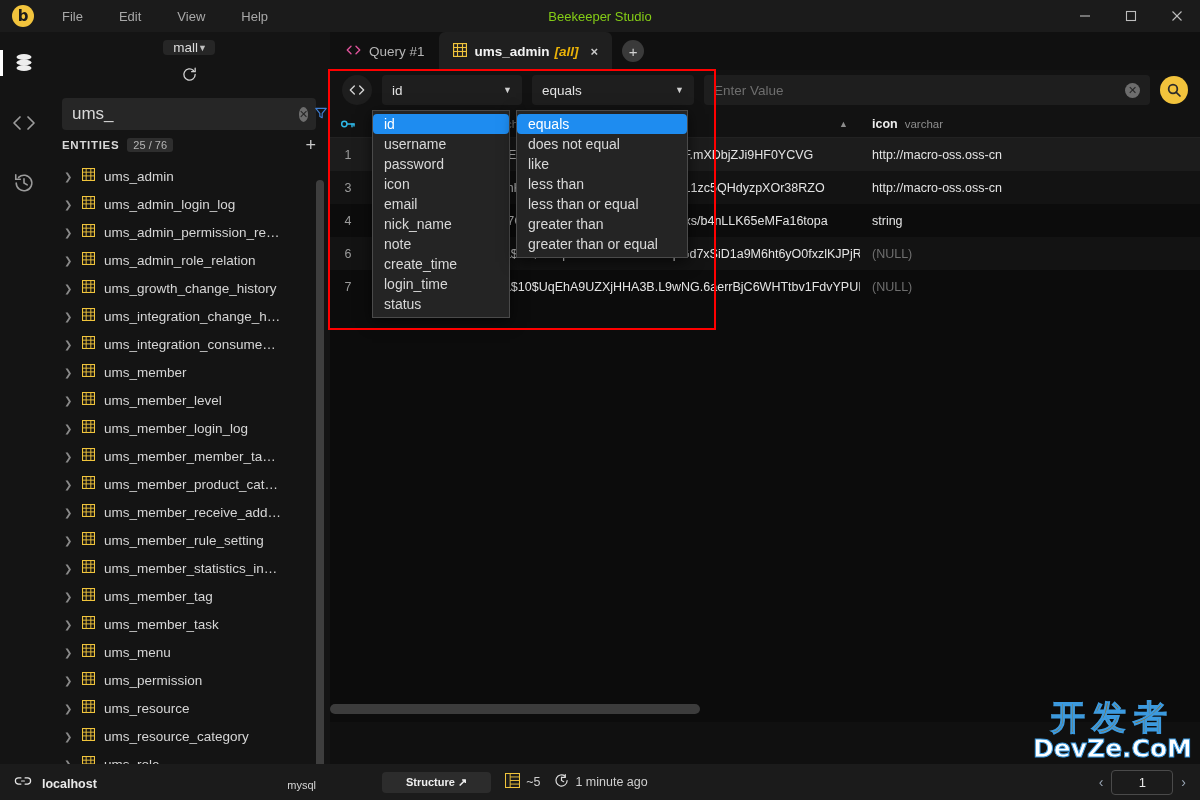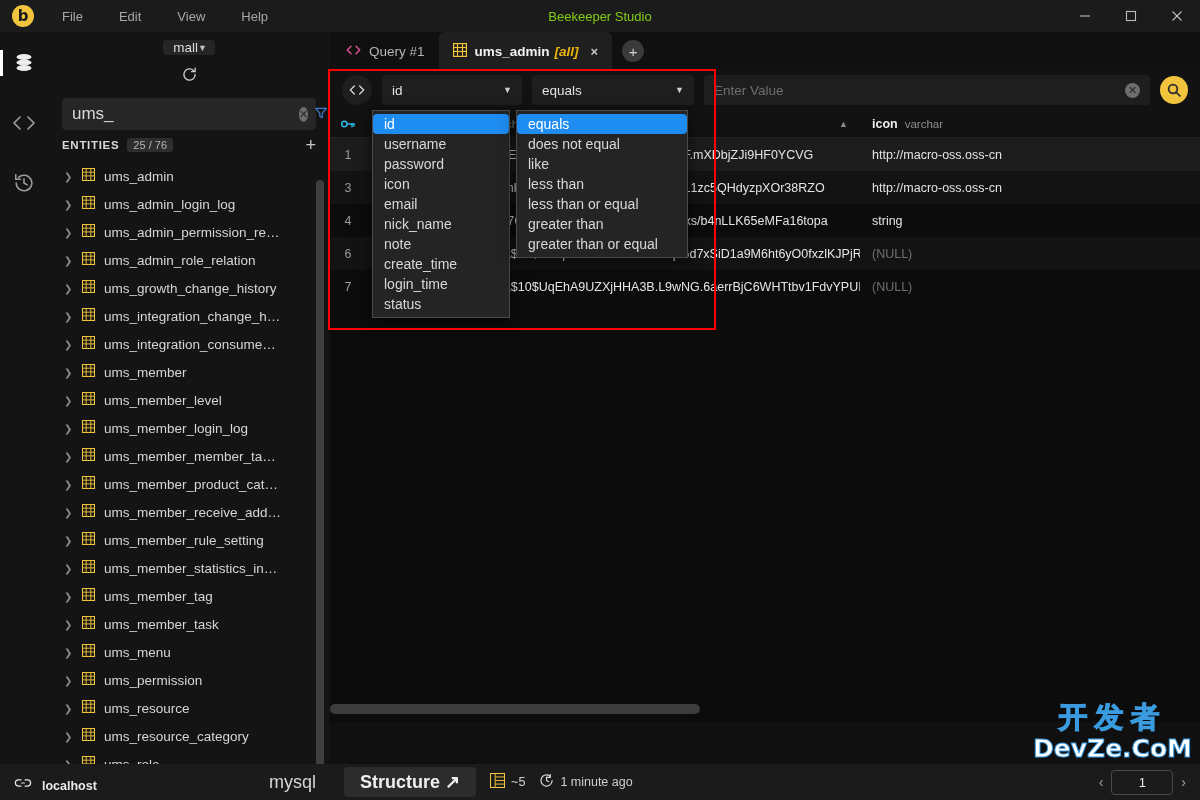--- a/index.html
+++ b/index.html
@@ -105,25 +105,25 @@
     background:#3e3e3e; border-radius:4px;
   }
 
   
   .statusbar {
     position:absolute; bottom:0; left:0; width:1200px; height:36px;
     background:#1b1b1b; display:flex; align-items:center;
   }
   .sb-left { width:330px; display:flex; align-items:flex-end; padding:0 14px; }
   .sb-host { font-size:12.5px; font-weight:bold; color:#e8e8e8; margin-left:10px; }
-  .sb-engine { margin-left:auto; font-size:18px; color:#d6d6d6; }
+  .sb-engine { margin-left:auto; font-size:11px; color:#d6d6d6; }
   .sb-right { flex:1; display:flex; align-items:center; padding:0 14px; gap:14px; }
   .structure-btn {
-    background:#2c2c2c; border-radius:4px; padding:4px 16px;
-    font-size:18px; font-weight:bold; color:#efefef;
+    background:#2c2c2c; border-radius:4px; padding:4px 24px;
+    font-size:11px; font-weight:bold; color:#efefef;margin-left:38px;
   }
   .sb-chunk { display:flex; align-items:center; gap:6px; font-size:12.5px; color:#cfcfcf; }
   .pager { margin-left:auto; display:flex; align-items:center; gap:8px; }
   .pager .arrow { color:#9aa6b5; font-size:14px; }
   .page-input {
     width:62px; height:25px; border:1px solid #4a4a4a; border-radius:4px;
     display:flex; align-items:center; justify-content:center;
     font-size:13px; color:#e6e6e6; background:transparent;
   }
 
@@ -230,22 +230,22 @@
     position:absolute; left:328px; top:69px; width:388px; height:261px;
     border:2px solid #ff0000; z-index:60; pointer-events:none;
   }
 
   
   .watermark {
     position:absolute; right:8px; bottom:38px; z-index:70;
     text-align:center; pointer-events:none;
   }
   .wm1 {
-    font-family:Liberation Mono, monospace; font-size:29px; font-weight:bold;
-    letter-spacing:7px; color:#14b8a6;
+    font-family:Liberation Sans, sans-serif; font-size:34px; font-weight:bold;
+    letter-spacing:7px; color:#a16207;
     -webkit-text-stroke:1px #3b9ae0; line-height:1.05;
   }
   .wm2 {
     font-family:"DejaVu Sans", sans-serif; font-size:25px; font-weight:bold;
     color:#ffffff; -webkit-text-stroke:1px #3b9ae0; line-height:1.05;
   }
 </style>
 </head>
 <body>
 

